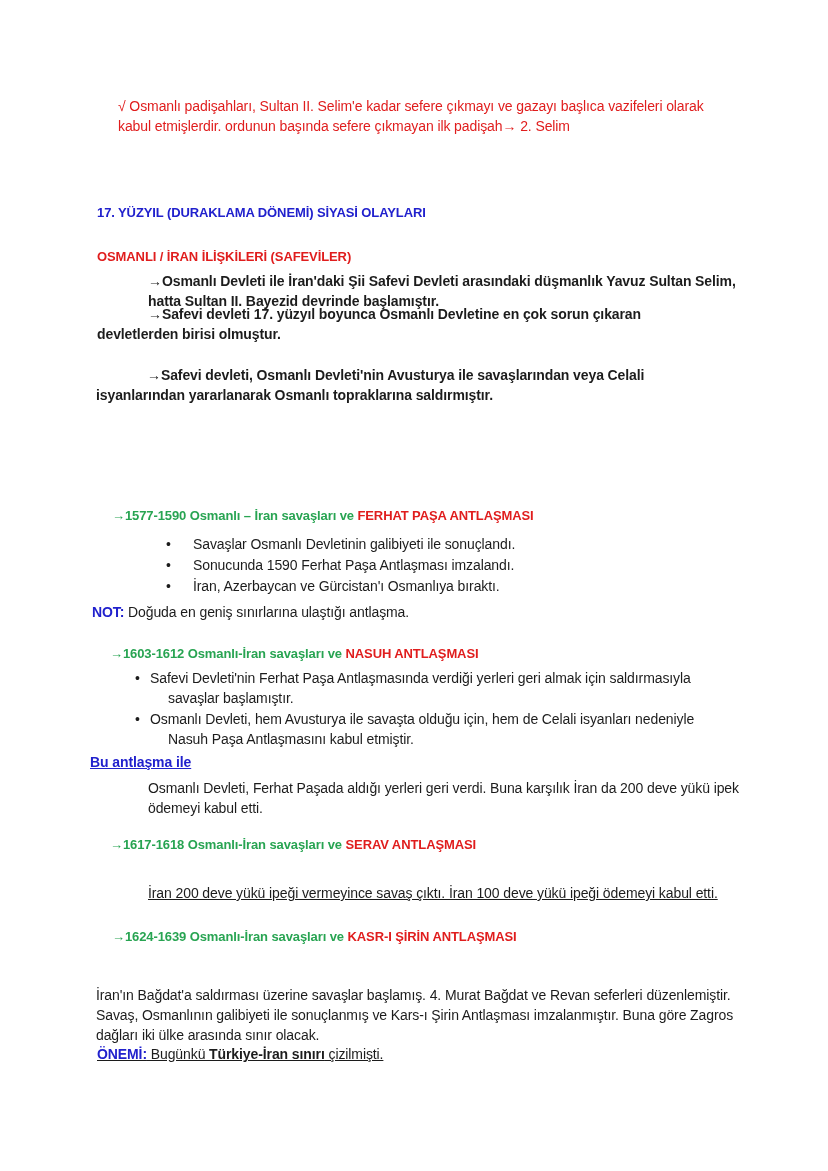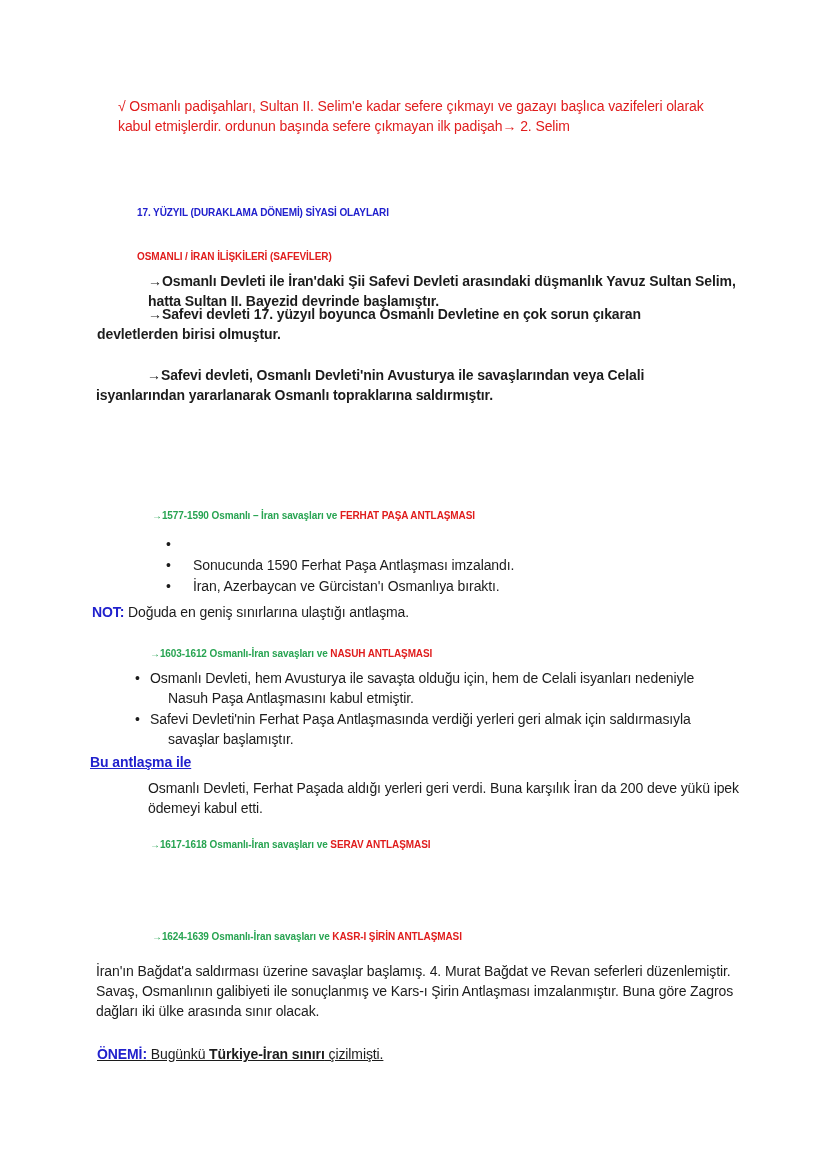--- a/index.html
+++ b/index.html
@@ -10,21 +10,21 @@
   }
   .blk{position:absolute;margin:0;}
   .b{font-weight:bold;}
   .red{color:var(--red,#e01d1d);}
   .blue{color:var(--blue,#2121cd);}
   .green{color:var(--green,#28a452);}
   .u{text-decoration:underline;}
   .nowrap{white-space:nowrap;text-decoration:underline;}
   .ind15{text-indent:15px;}
   .ind51{text-indent:51px;}
-  .h{font-size:10px;font-weight:bold;white-space:nowrap;margin-left:40px;}
+  .h{font-size:13px;font-weight:bold;white-space:nowrap;}
   .li{display:flex;margin-bottom:1px;}
   .dot1{flex:0 0 27px;}
   .dot2{flex:0 0 15px;}
   .dot1::before,.dot2::before{content:"\2022";}
   .hang>span.t{display:block;padding-left:18px;text-indent:-18px;}
 </style>
 </head>
 <body>
 
 <div class="page" style="--red: #e01d1d; --blue: #2121cd; --green: #28a452; --text: #1c1c1c;">
@@ -40,52 +40,54 @@
   <p class="blk b ind51" style="top:304px;left:97px;width:600px;">→Safevi devleti 17. yüzyıl boyunca Osmanlı Devletine en çok sorun çıkaran devletlerden birisi olmuştur.</p>
 
   <p class="blk b ind51" style="top:365px;left:96px;width:628px;">→Safevi devleti, Osmanlı Devleti'nin Avusturya ile savaşlarından veya Celali isyanlarından yararlanarak Osmanlı topraklarına saldırmıştır.</p>
 
 
   <p class="blk h" style="top:506px;left:112px;"><span class="green">→1577-1590 Osmanlı – İran savaşları ve </span><span class="red">FERHAT PAŞA ANTLAŞMASI</span></p>
 
   <div class="blk" style="top:534px;left:166px;width:540px;">
     <div class="li">
         <span class="dot1"></span>
+        <span class="t">Savaşlar Osmanlı Devletinin galibiyeti ile sonuçlandı.</span>
       </div>
     <div class="li">
         <span class="dot1"></span>
         <span class="t">Sonucunda 1590 Ferhat Paşa Antlaşması imzalandı.</span>
       </div>
     <div class="li">
         <span class="dot1"></span>
         <span class="t">İran, Azerbaycan ve Gürcistan'ı Osmanlıya bıraktı.</span>
       </div>
   </div>
 
   <p class="blk" style="top:602px;left:92px;width:640px;"><span class="b blue">NOT:</span><span> Doğuda en geniş sınırlarına ulaştığı antlaşma.</span></p>
 
   <p class="blk h" style="top:644px;left:110px;"><span class="green">→1603-1612 Osmanlı-İran savaşları ve </span><span class="red">NASUH ANTLAŞMASI</span></p>
 
   <div class="blk" style="top:668px;left:135px;width:600px;">
     <div class="li hang">
         <span class="dot2"></span>
-        <span class="t">Osmanlı Devleti, hem Avusturya ile savaşta olduğu için, hem de Celali isyanları nedeniyle Nasuh Paşa Antlaşmasını kabul etmiştir.</span>
+        <span class="t">Safevi Devleti'nin Ferhat Paşa Antlaşmasında verdiği yerleri geri almak için saldırmasıyla savaşlar başlamıştır.</span>
       </div>
     <div class="li hang">
         <span class="dot2"></span>
-        <span class="t">Safevi Devleti'nin Ferhat Paşa Antlaşmasında verdiği yerleri geri almak için saldırmasıyla savaşlar başlamıştır.</span>
+        <span class="t">Osmanlı Devleti, hem Avusturya ile savaşta olduğu için, hem de Celali isyanları nedeniyle Nasuh Paşa Antlaşmasını kabul etmiştir.</span>
       </div>
   </div>
 
   <p class="blk b blue nowrap" style="top:752px;left:90px;">Bu antlaşma ile</p>
 
   <p class="blk" style="top:778px;left:148px;width:606px;">Osmanlı Devleti, Ferhat Paşada aldığı yerleri geri verdi. Buna karşılık İran da 200 deve yükü ipek ödemeyi kabul etti.</p>
 
   <p class="blk h" style="top:835px;left:110px;"><span class="green">→1617-1618 Osmanlı-İran savaşları ve </span><span class="red">SERAV ANTLAŞMASI</span></p>
 
+  <p class="blk nowrap" style="top:883px;left:148px;">İran 200 deve yükü ipeği vermeyince savaş çıktı. İran 100 deve yükü ipeği ödemeyi kabul etti.</p>
 
   <p class="blk h" style="top:927px;left:112px;"><span class="green">→1624-1639 Osmanlı-İran savaşları ve </span><span class="red">KASR-I ŞİRİN ANTLAŞMASI</span></p>
 
-  <p class="blk" style="top:961px;left:96px;width:652px;">İran'ın Bağdat'a saldırması üzerine savaşlar başlamış. 4. Murat Bağdat ve Revan seferleri düzenlemiştir. Savaş, Osmanlının galibiyeti ile sonuçlanmış ve Kars-ı Şirin Antlaşması imzalanmıştır. Buna göre Zagros dağları iki ülke arasında sınır olacak.</p>
+  <p class="blk" style="top:985px;left:96px;width:652px;">İran'ın Bağdat'a saldırması üzerine savaşlar başlamış. 4. Murat Bağdat ve Revan seferleri düzenlemiştir. Savaş, Osmanlının galibiyeti ile sonuçlanmış ve Kars-ı Şirin Antlaşması imzalanmıştır. Buna göre Zagros dağları iki ülke arasında sınır olacak.</p>
 
   <p class="blk nowrap" style="top:1044px;left:97px;"><span class="b blue">ÖNEMİ:</span><span> Bugünkü </span><span class="b u">Türkiye-İran sınırı</span><span> çizilmişti.</span></p>
 
 </div>
 
 </body></html>

